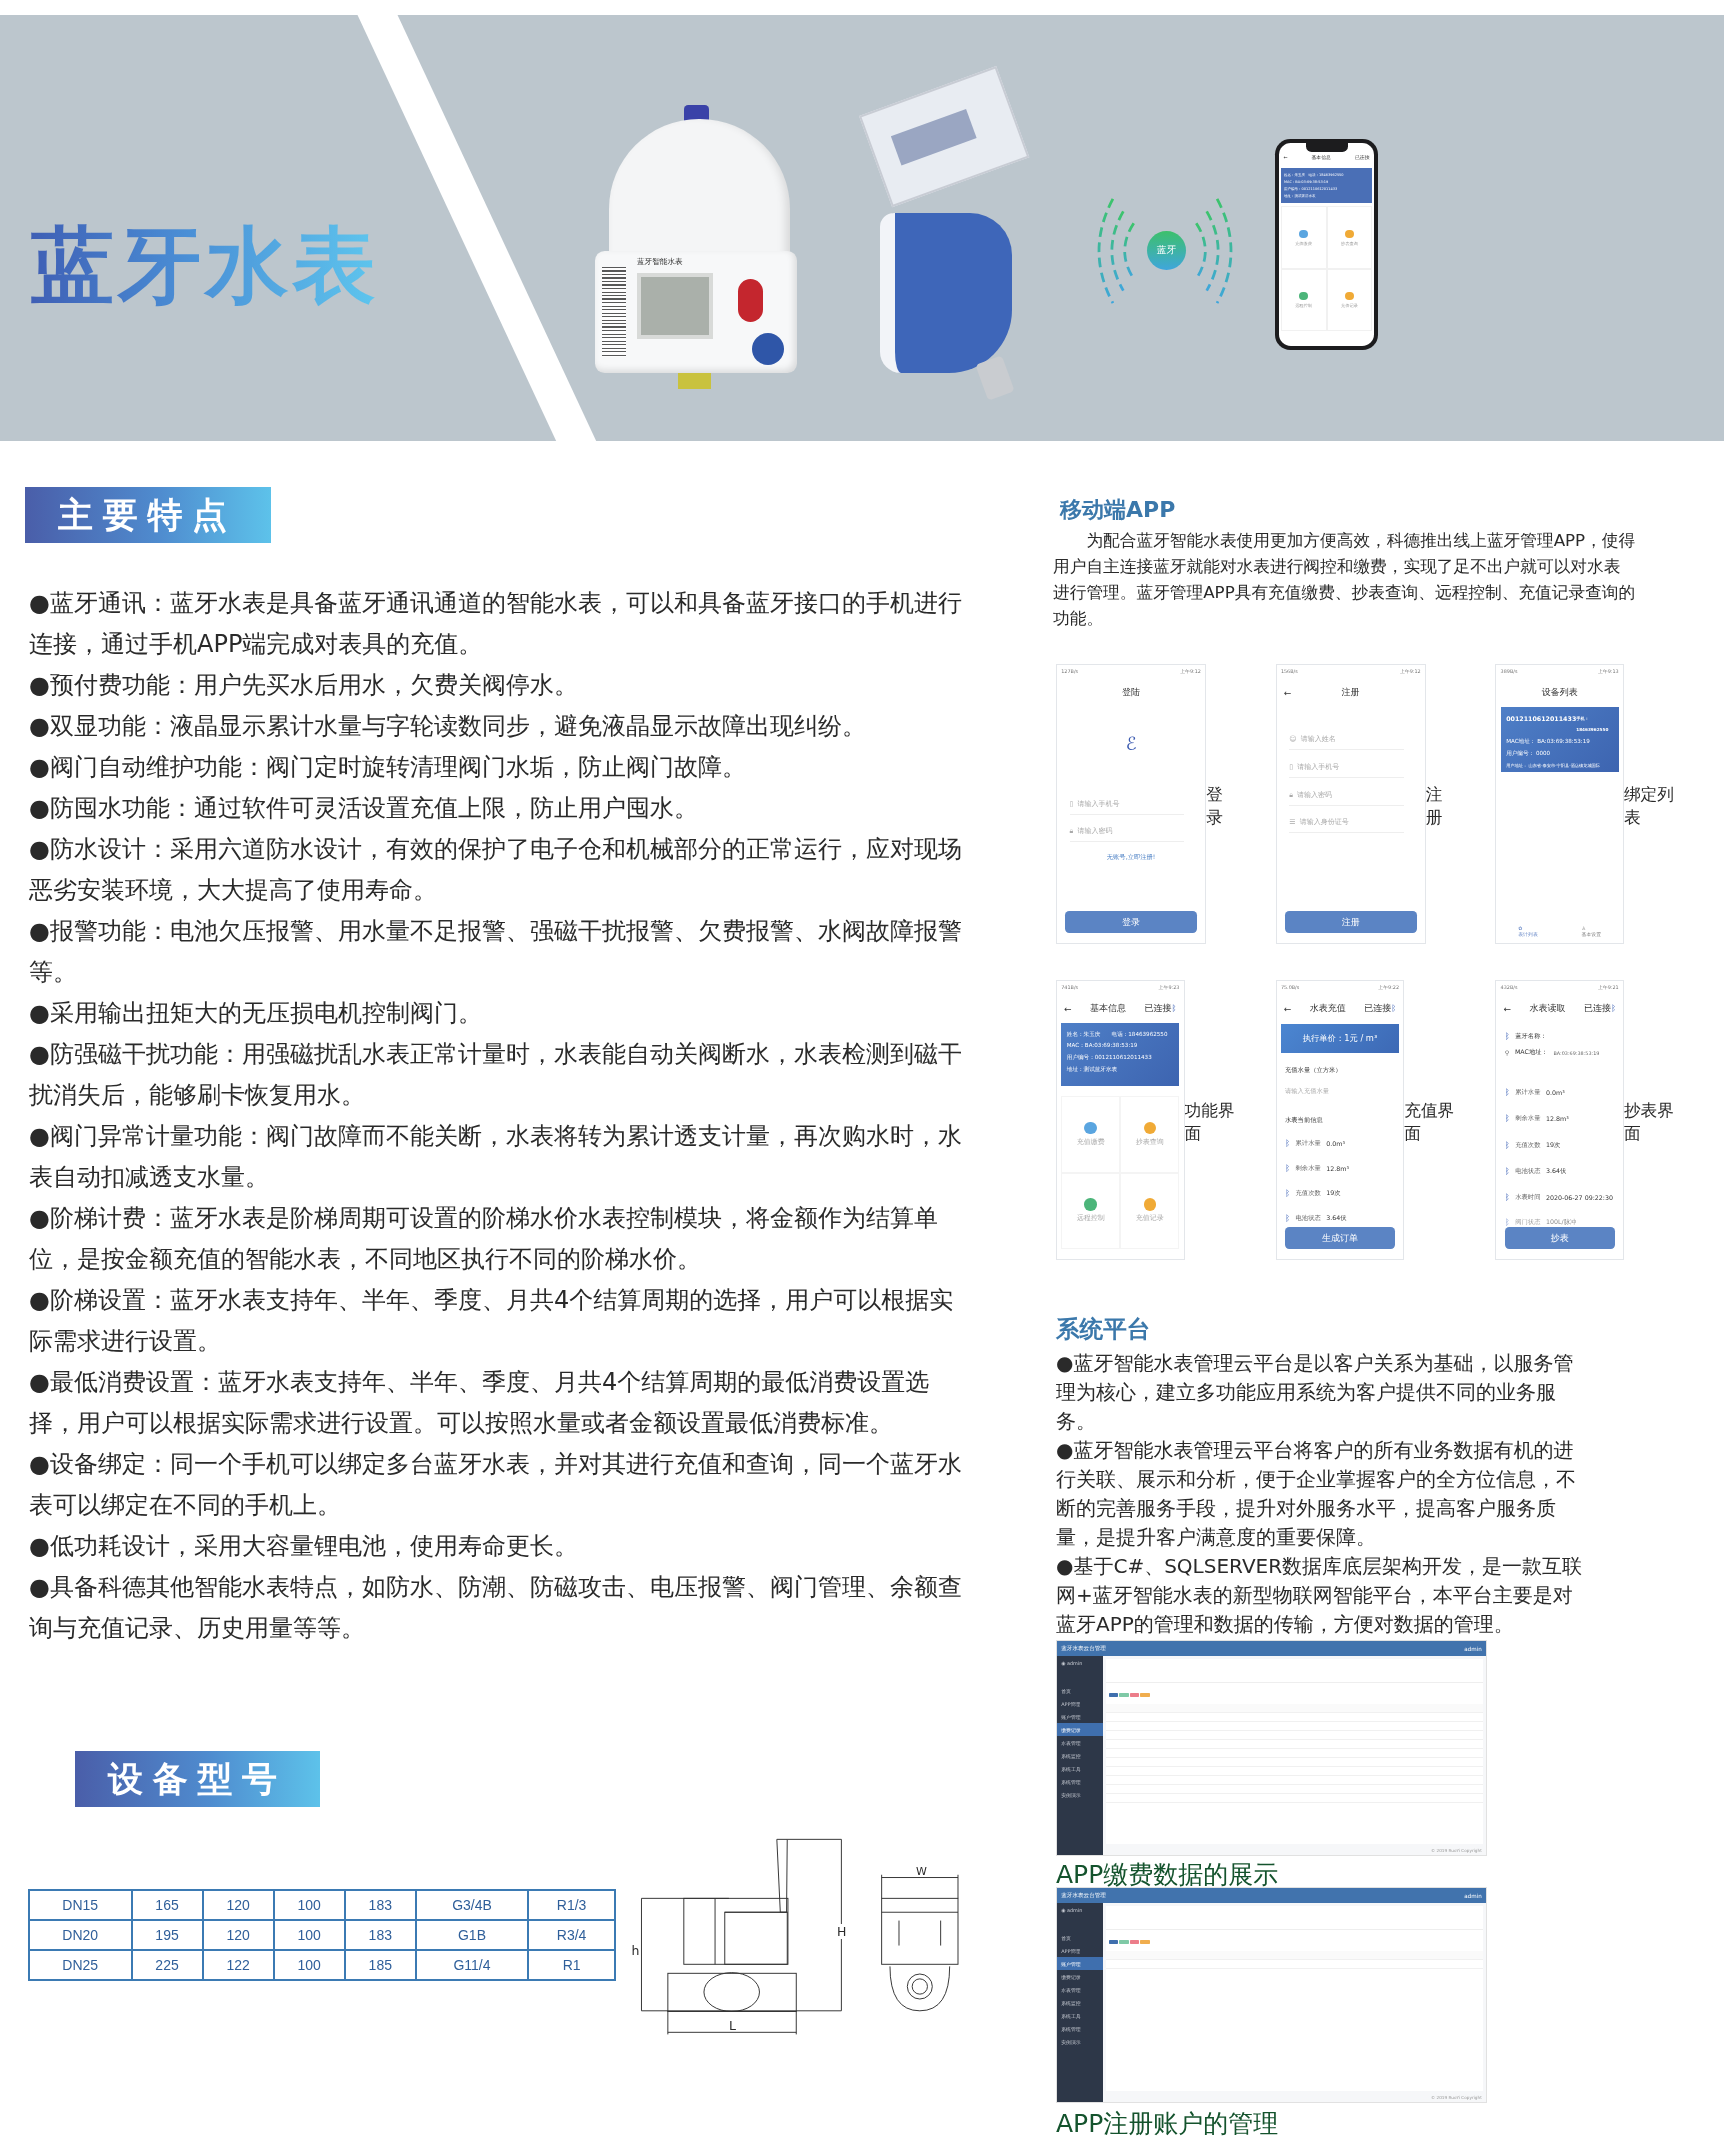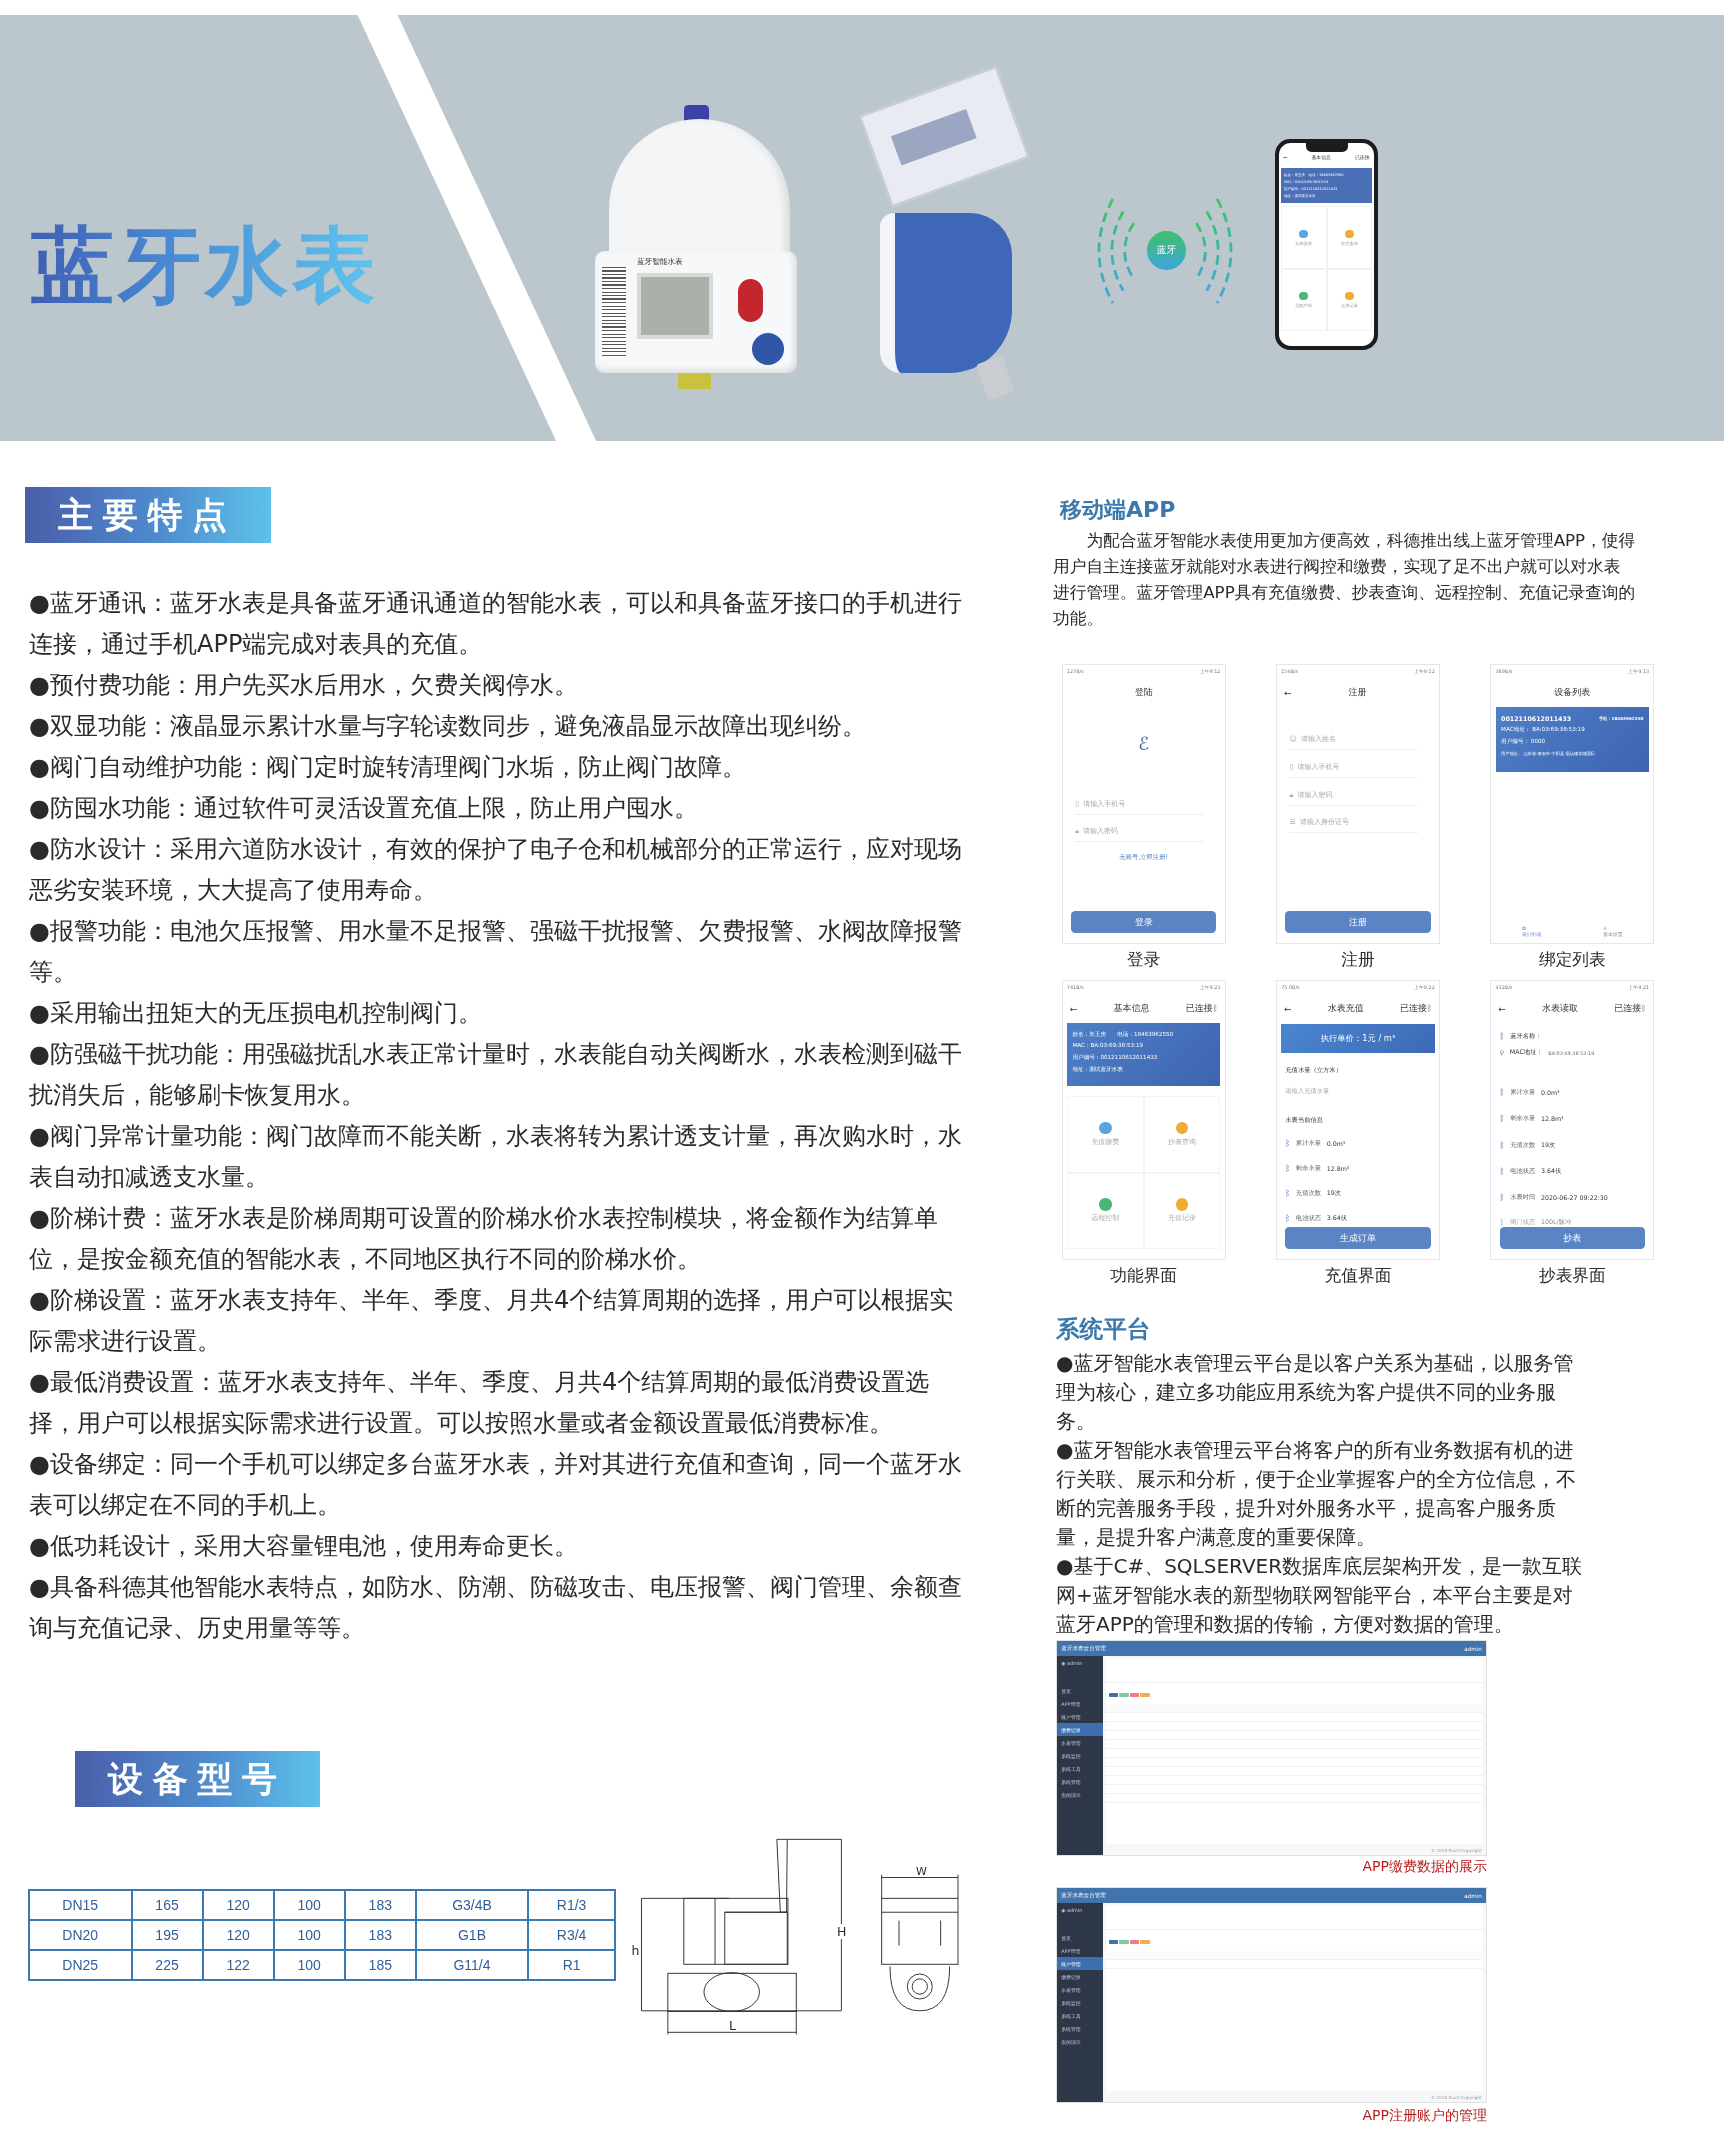--- a/index.html
+++ b/index.html
@@ -55,21 +55,21 @@
   .spec-table th { font-size: 18px; }
 
   
   .drawing { position: absolute; left: 612px; top: 1822px; width: 431px; height: 236px; }
 
   
   .r-heading { position: absolute; font-size: 22px; font-weight: bold; color: #3b78ab; }
   .app-intro { position: absolute; left: 1053px; top: 527px; width: 584px; font-size: 16.7px; line-height: 26px; color: #2a2a2a; text-indent: 2em; }
 
   .screens { position: absolute; left: 1056px; width: 604px; display: grid; grid-template-columns: repeat(3, 1fr); column-gap: 39px; }
-  .screen-wrap { display: flex; flex-direction: column; align-items: center; }
+  .screen-wrap { display: flex; flex-direction: row; align-items: center; }
   .shot { position: relative; width: 164px; height: 280px; border: 1.4px solid #e3e6ea; background: #fff; overflow: hidden; font-size: 7px; color: #555; }
   .caption { font-size: 16.7px; color: #2a2a2a; margin-top: 4.2px; }
   .status-bar { height: 15.3px; font-size: 4.9px; color: #777; display: flex; justify-content: space-between; padding: 2.8px 4.2px; }
   .app-title { display: flex; justify-content: space-between; align-items: center; padding: 0 7px; height: 25px; font-size: 9px; color: #333; }
   .app-title .mid { flex: 1; text-align: center; }
   .app-btn { position: absolute; left: 8.3px; right: 8.3px; bottom: 9.7px; height: 22px; background: #5b84c4; border-radius: 4.2px; color: #fff; font-size: 9px; display: flex; align-items: center; justify-content: center; }
   .field { position: absolute; left: 12.5px; right: 21px; height: 21px; border-bottom: 0.7px solid #eee; font-size: 7px; color: #aaa; display: flex; align-items: center; gap: 4.2px; }
   .blue-card { position: absolute; left: 4.2px; right: 4.2px; background: linear-gradient(135deg, #4e7fc7, #3d64b0); color: #fff; font-size: 5.6px; padding: 5.6px 5.6px; line-height: 11.8px; }
   .tile-grid { position: absolute; top: 115px; left: 4.2px; right: 4.2px; height: 153px; display: grid; grid-template-columns: 1fr 1fr; grid-template-rows: 1fr 1fr; }
   .tile { display: flex; flex-direction: column; align-items: center; justify-content: center; color: #aaa; font-size: 7px; border: 0.7px solid #f4f4f4; }
@@ -82,21 +82,21 @@
 
   
   .admin { position: absolute; left: 1056px; width: 431px; border: 0.7px solid #e1e1e1; background: #f6f7f9; overflow: hidden; }
   .admin-top { position: absolute; left: 0; top: 0; right: 0; height: 15.3px; background: #4173ad; color: #fff; font-size: 5.6px; display: flex; align-items: center; justify-content: space-between; padding: 0 4.2px; }
   .admin-side { position: absolute; left: 0; top: 15.3px; bottom: 0; width: 46px; background: #2d3748; color: #c7cbd3; font-size: 4.9px; }
   .admin-side div { padding: 3.5px 4.2px; }
   .admin-side .active { background: #3f6fae; color: #fff; }
   .admin-main { position: absolute; left: 49px; top: 18px; right: 2.8px; bottom: 11px; background: #fff; }
   .admin-row { display: grid; font-size: 4.2px; color: #888; border-bottom: 0.7px solid #f0f0f0; height: 9px; align-items: center; padding: 0 2.8px; }
   .tag { display: inline-block; width: 9.7px; height: 4.2px; border-radius: 0.7px; margin-right: 0.7px; }
-  .admin-cap { position: absolute; left: 1056px; width: 431px; text-align: right; font-size: 14px; color: #b91c1c; }
+  .admin-cap { position: absolute; left: 1056px; width: 431px; text-align: left; font-size: 25px; color: #14532d; }
 </style>
 </head>
 <body>
 
 <div class="banner">
   <div class="banner-stripe"></div>
   <div class="banner-title">蓝牙水表</div>
 
   <div class="meter1">
     <div class="m1-knob"></div>

